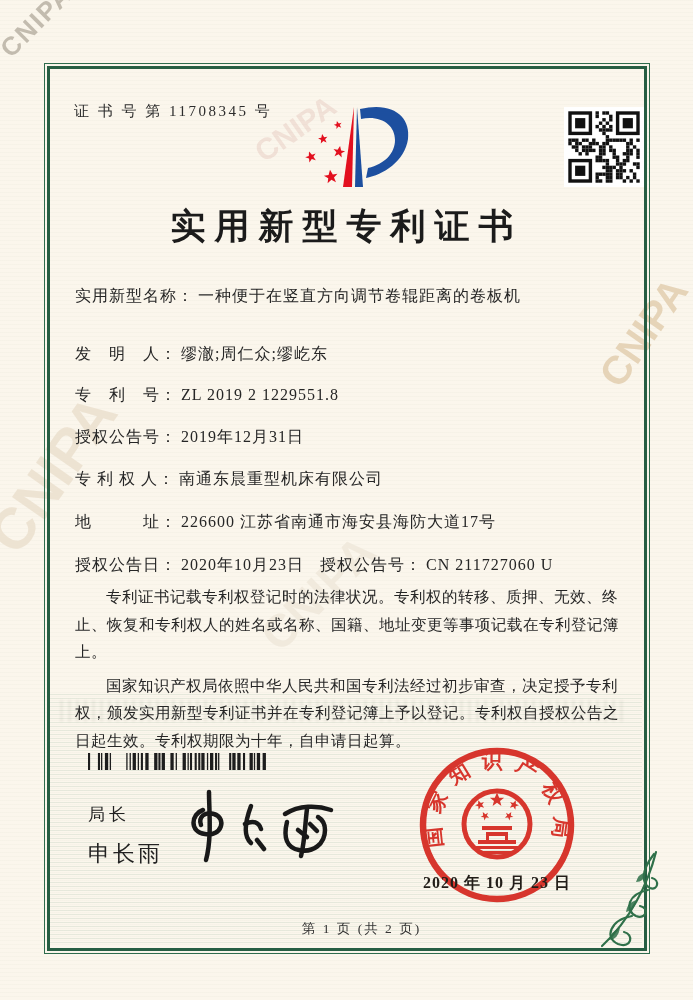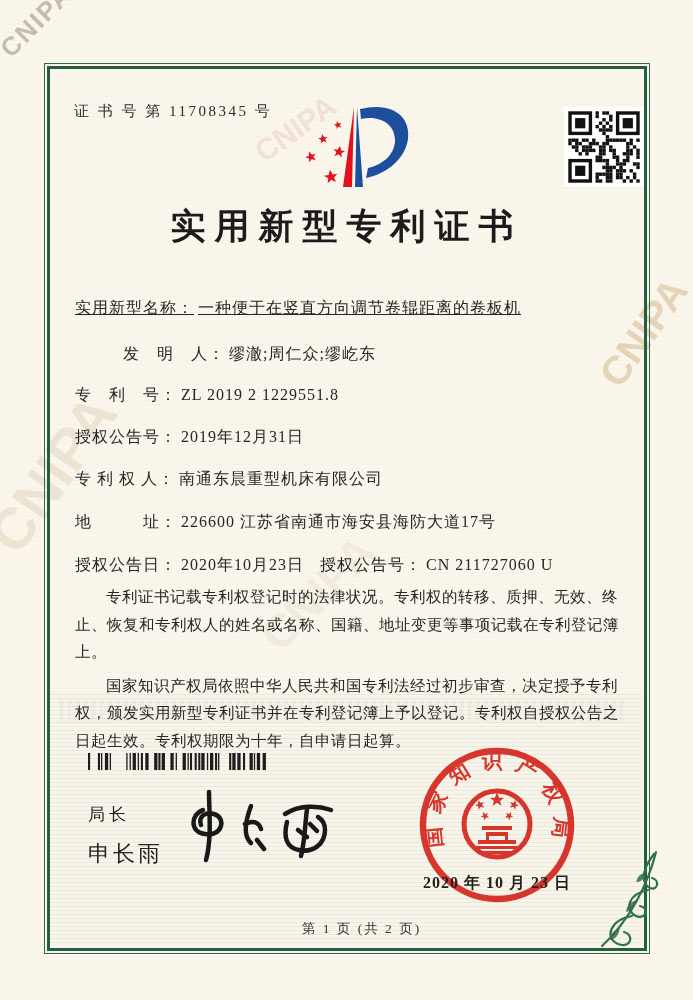--- a/index.html
+++ b/index.html
@@ -34,22 +34,22 @@
   .frame{position:absolute;left:44px;top:63px;width:604px;height:889px;border:1px solid #2e6c4d;z-index:2;pointer-events:none;}
   .frame-inner{position:absolute;inset:2px;border:3px solid #275e43;}
   
   .content{position:absolute;inset:0;z-index:3;color:#262626;}
   .certno{position:absolute;left:74px;top:102px;font-size:15px;letter-spacing:2.5px;color:#2c2c2c;white-space:nowrap;}
   .logo{position:absolute;left:281px;top:95px;}
   .qr{position:absolute;left:564px;top:107px;}
   .title{position:absolute;left:0;top:203px;width:100%;text-align:center;font-size:35px;font-weight:700;letter-spacing:9px;color:#1b1b1b;white-space:nowrap;}
   .fields{position:absolute;left:75px;top:286px;font-size:16px;letter-spacing:1px;}
   .field-row{position:absolute;left:0;white-space:nowrap;}
-  .field-row:nth-of-type(1){top:12px;text-decoration:underline;}
-  .field-row:nth-of-type(2){top:58px;margin-left:48px;}
+  .field-row:nth-of-type(1){top:0;}
+  .field-row:nth-of-type(2){top:58px;}
   .field-row:nth-of-type(3){top:99px;}
   .field-row:nth-of-type(4){top:141px;}
   .field-row:nth-of-type(5){top:183px;}
   .field-row:nth-of-type(6){top:226px;}
   .field-row:nth-of-type(7){top:269px;}
   .field-value{margin-left:4px;}
   .pair2{margin-left:16px;}
   .paras{position:absolute;left:75px;top:583px;width:548px;font-size:15.5px;line-height:1.78;letter-spacing:.5px;color:#262626;}
   .paras p{margin:0 0 6px 0;text-indent:2em;}
   .barcode{position:absolute;left:88px;top:753px;z-index:3;}

